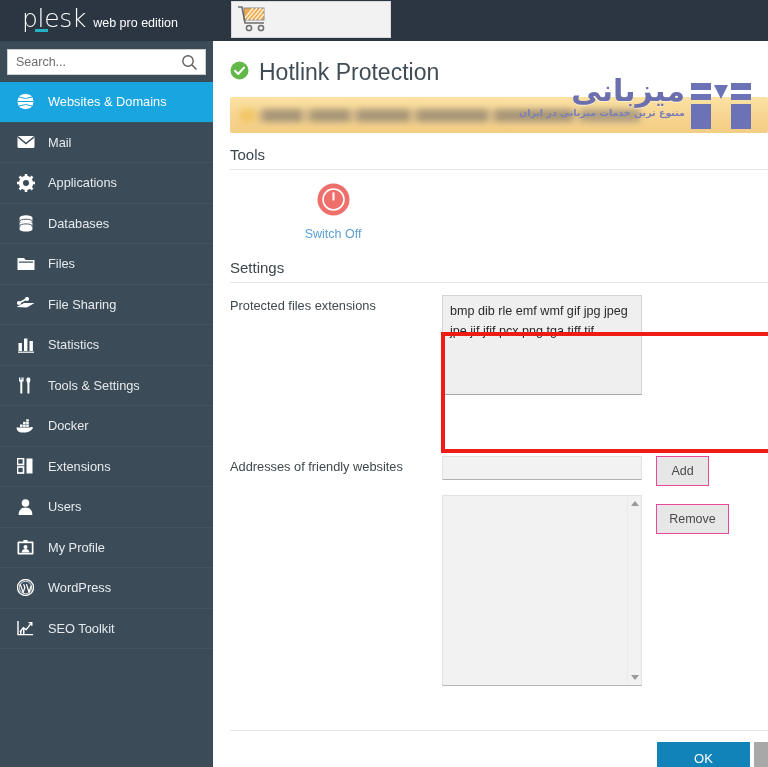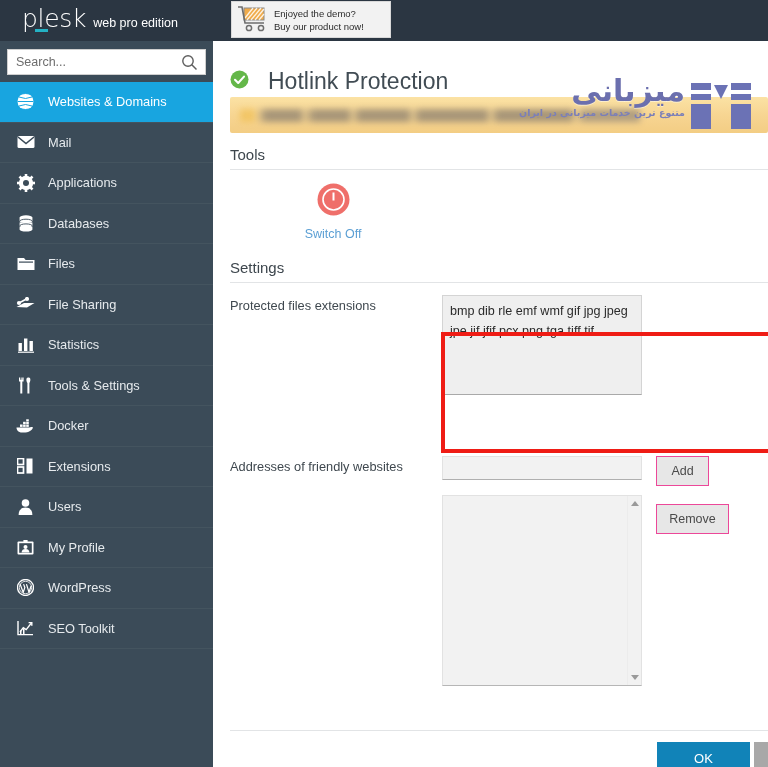--- a/index.html
+++ b/index.html
@@ -75,21 +75,21 @@
   
   .main {
     position: absolute; left: 213px; top: 41px;
     width: 555px; height: 726px; background: #ffffff;
   }
   .page-title {
     display: flex; align-items: center; gap: 10px;
     padding: 18px 0 0 17px;
   }
   .page-title h1 {
-    margin: 9px; font-size: 23px; font-weight: 400; color: #414c54;
+    margin: 0; font-size: 23px; font-weight: 400; color: #414c54;
     font-family: "Liberation Sans", sans-serif;
   }
 
   
   .notice {
     position: absolute; left: 17px; top: 56px;
     width: 538px; height: 36px;
     background: linear-gradient(180deg,#fbe2a4 0%, #f7d592 50%, #f3cd84 100%);
     border-radius: 2px; overflow: visible;
   }
@@ -238,24 +238,20 @@
               <line x1="14" y1="15" x2="24" y2="3"></line>
             <line x1="18" y1="15" x2="27" y2="4"></line>
               <line x1="22" y1="15" x2="27" y2="9"></line>
             <line x1="8" y1="13" x2="16" y2="3"></line>
           </g>
           <path d="M1 2 L5 2 L8 18 L27 18" fill="none" stroke="#6d6d6d" stroke-width="1.6"></path>
           <circle cx="12" cy="23" r="2.6" fill="none" stroke="#6d6d6d" stroke-width="1.5"></circle>
           <circle cx="24" cy="23" r="2.6" fill="none" stroke="#6d6d6d" stroke-width="1.5"></circle>
         </svg>
       </span>
-      <div class="demo-text">
-        <div>Enjoyed the demo?</div>
-        <div>Buy our product now!</div>
-      </div>
     </div>
   </div>
 
   <div class="sidebar">
     <div class="search-row">
       <div class="search-box">
         <input class="search-input" type="text" placeholder="Search..." style="">
         <span class="search-icon">
           <svg width="17" height="17" viewBox="0 0 17 17">
             <circle cx="7" cy="7" r="5.2" fill="none" stroke="#5e5e5e" stroke-width="1.4"></circle>

